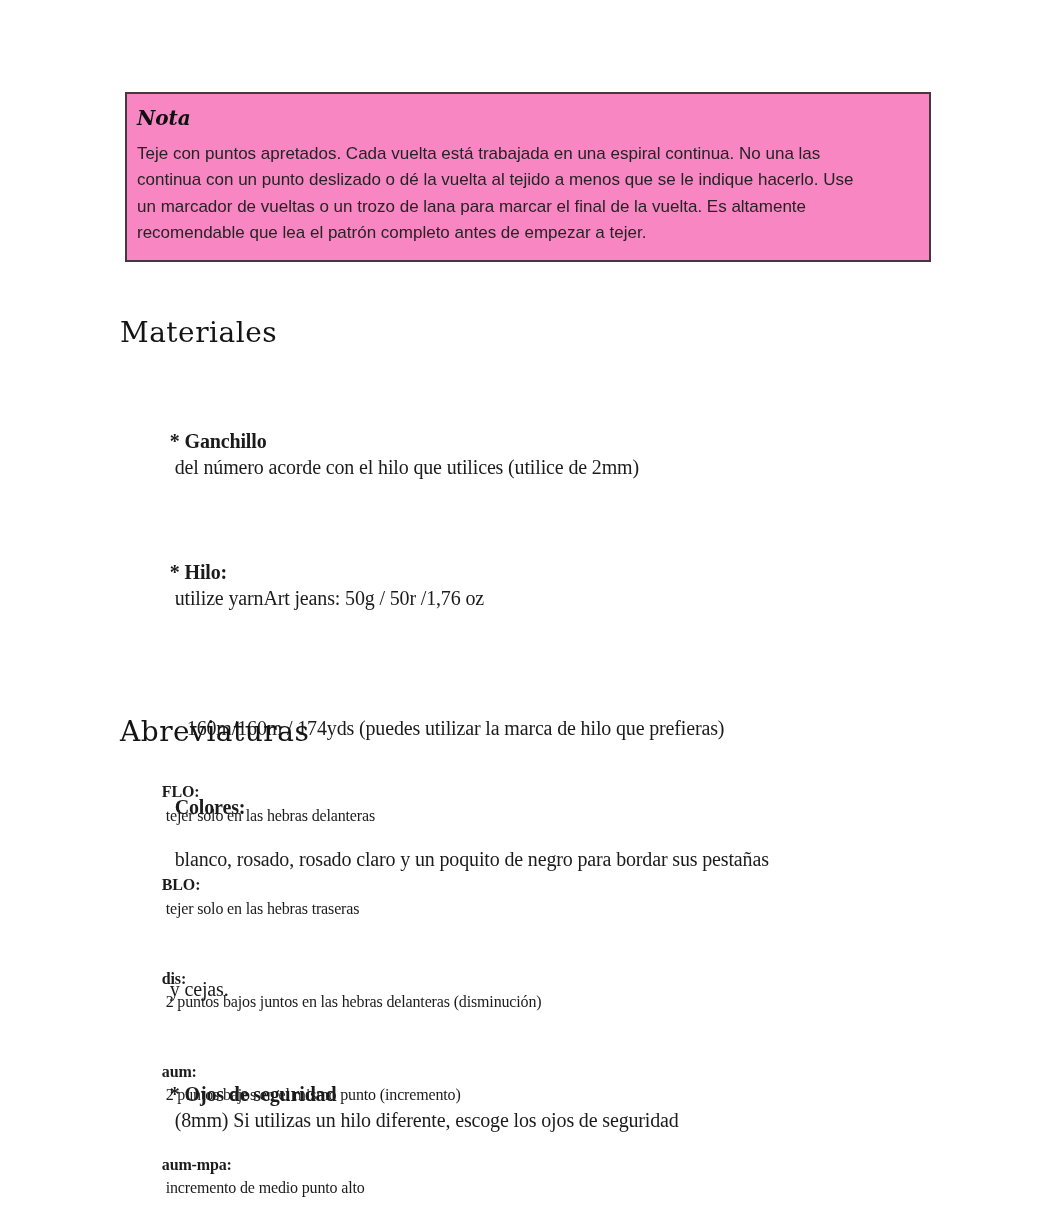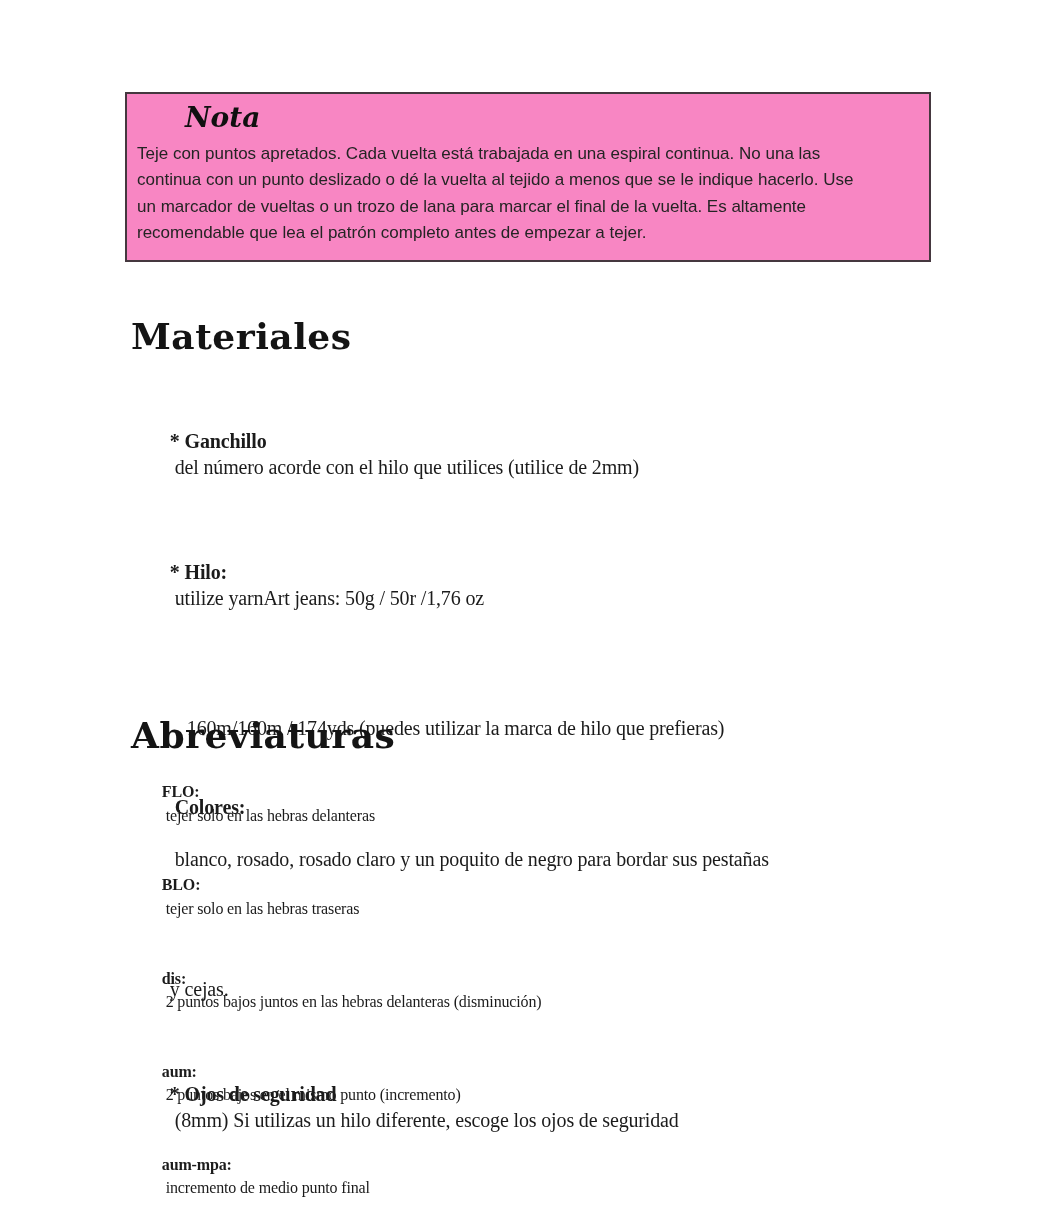--- a/index.html
+++ b/index.html
@@ -22,41 +22,40 @@
     width: 806px;
     height: 170px;
     background: #f886c3;
     border: 2px solid #45383f;
     padding: 7px 12px 0 10px;
   }
   .note-title {
     font-family: "DejaVu Serif", serif;
     font-style: italic;
     font-weight: bold;
-    font-size: 28px;
+    font-size: 20px;
     line-height: 34px;
     color: #101010;
     margin-bottom: 6px;
-    margin-left: 48px;
   }
   .note-line {
     font-family: "Liberation Sans", sans-serif;
     font-size: 17px;
     line-height: 26.4px;
     color: #242424;
     white-space: pre;
   }
 
   
   .section-heading {
     position: absolute;
-    left: 131px;
+    left: 120px;
     font-family: "DejaVu Serif", serif;
-    font-weight: 700;
-    font-size: 36px;
+    font-weight: 400;
+    font-size: 28px;
     line-height: 1.05;
     color: #141414;
     letter-spacing: 0.5px;
   }
   .materials-heading { top: 318px; }
   .abbr-heading { top: 717px; }
 
   
   .materials-list {
     position: absolute;
@@ -161,17 +160,17 @@
       <div class="abbr-line">
         <span class="seg-bold">dis:</span>
         <span class="seg"> 2 puntos bajos juntos en las hebras delanteras (disminución)</span>
       </div>
       <div class="abbr-line">
         <span class="seg-bold">aum:</span>
         <span class="seg"> 2 puntos bajos en el mismo punto (incremento)</span>
       </div>
       <div class="abbr-line">
         <span class="seg-bold">aum-mpa:</span>
-        <span class="seg"> incremento de medio punto final</span>
+        <span class="seg"> incremento de medio punto alto</span>
       </div>
   </div>
 
 </div>
 
 </body></html>

